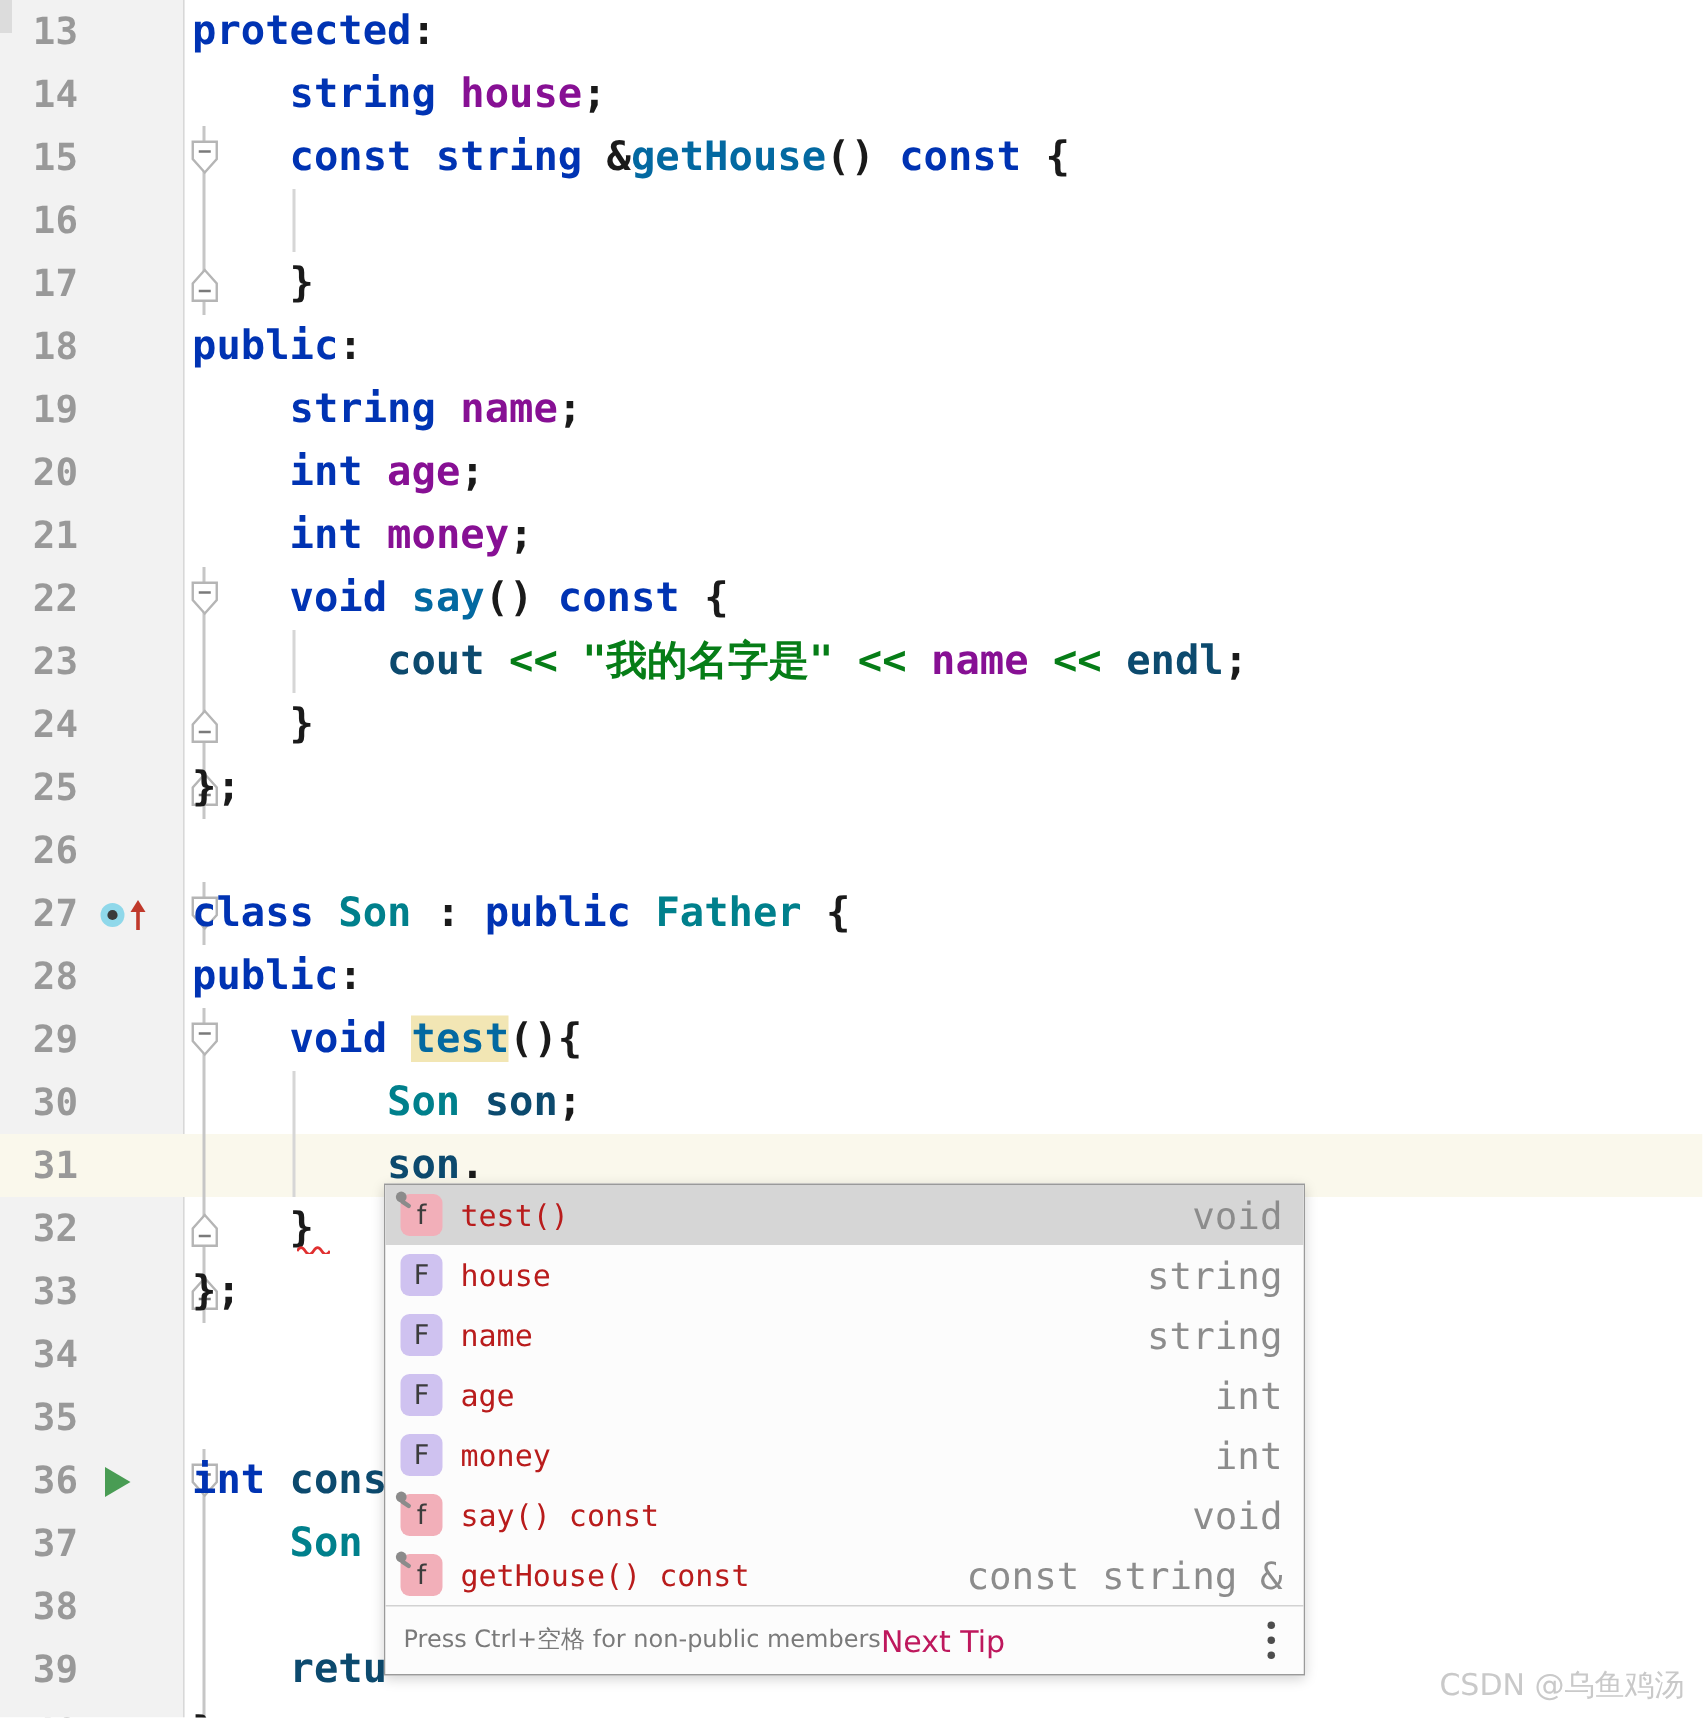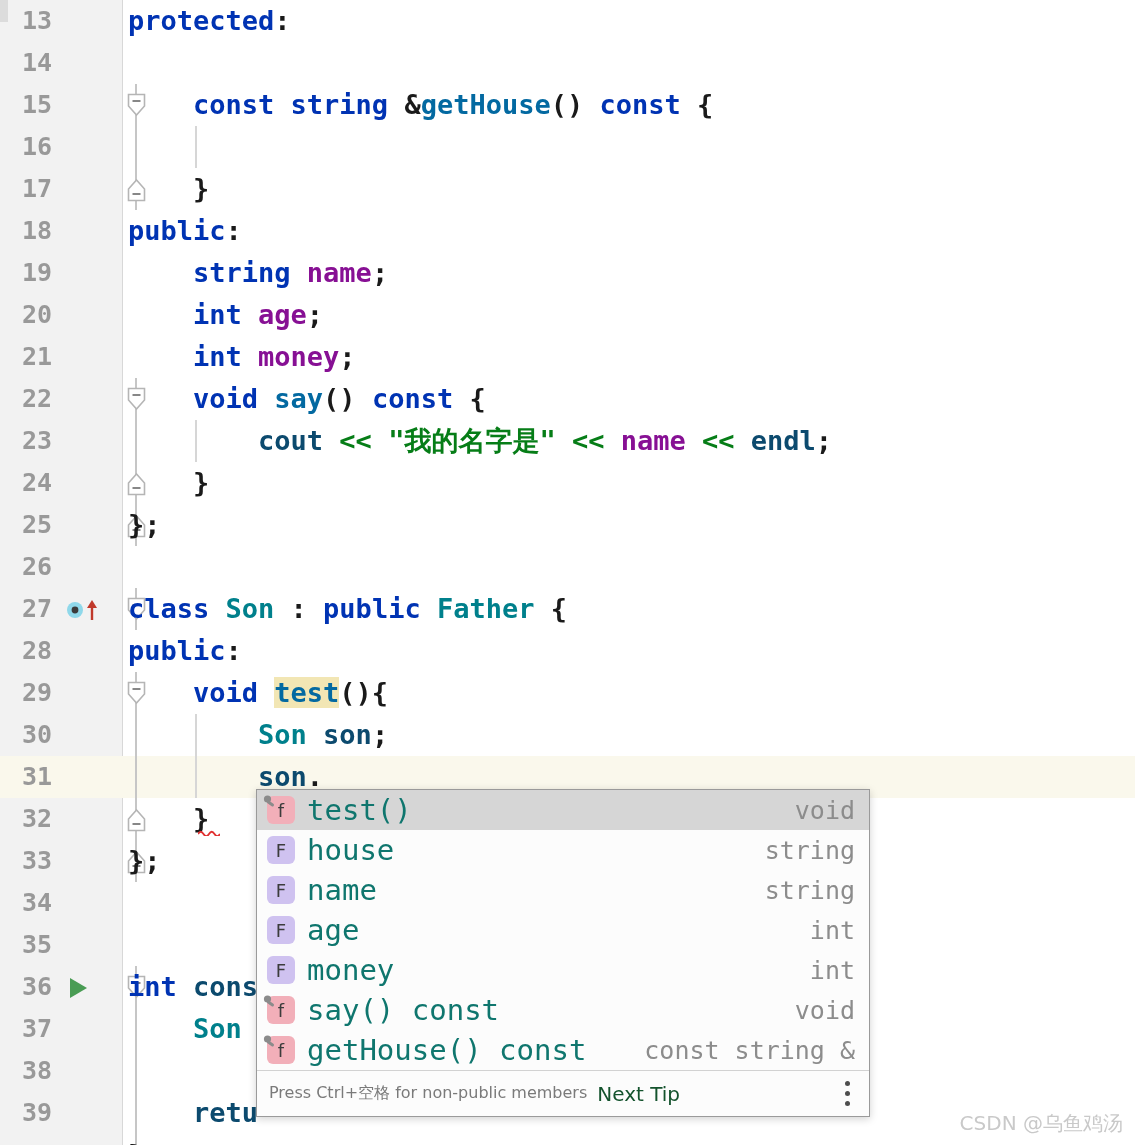--- a/index.html
+++ b/index.html
@@ -194,22 +194,22 @@
   }
   .cmp-icon.method { background: #f2afb9; }
   .cmp-icon.field  { background: #cfc2f0; }
   .cmp-icon .mod {
     position: absolute;
     left: -4px; top: -5px;
     width: 15px; height: 13px;
   }
 
   .cmp-name {
-    font-size: 29px;
-    color: #0f766e;
+    font-size: 20px;
+    color: #b91c1c;
     white-space: pre;
     flex: 0 0 auto;
   }
   .cmp-spacer { flex: 1 1 auto; }
   .cmp-type {
     font-size: 25px;
     color: #8c8c8c;
     white-space: pre;
     flex: 0 0 auto;
   }
@@ -224,22 +224,21 @@
     box-sizing: border-box;
     font-family: "DejaVu Sans", "Liberation Sans", sans-serif;
   }
   .cmp-footer .hint {
     font-size: 16px;
     color: #7a7a7a;
     white-space: pre;
   }
   .cmp-footer .nexttip {
     font-size: 20px;
-    color: #14532d;
-    margin-left: 10px;
+    color: #be185d;
     cursor: pointer;
   }
   .cmp-footer .grow { flex: 1 1 auto; }
   .kebab {
     width: 24px; height: 30px;
     display: flex; flex-direction: column;
     align-items: center; justify-content: center;
     gap: 5px;
     cursor: pointer;
   }
@@ -284,20 +283,21 @@
         </div>
         <div class="fold-col"></div>
         <div class="code"><span class="kw">protected</span>:</div>
       </div>
       <div class="row">
         <div class="lineno-cell">
           <div class="lineno">14</div>
           <div class="gmark"></div>
         </div>
         <div class="fold-col"></div>
+        <div class="code">    <span class="kw">string</span> <span class="fld">house</span>;</div>
       </div>
       <div class="row">
         <div class="lineno-cell">
           <div class="lineno">15</div>
           <div class="gmark"></div>
         </div>
         <div class="fold-col">
           <div class="fold-line-v" style="height: 42px;"></div>
           <div class="fold-marker"><svg width="19" height="25" viewBox="0 0 19 25">
               <path d="M1.5 1.5 H17.5 V13 L9.5 22 L1.5 13 Z" fill="#ffffff" stroke="#b5b5b5" stroke-width="1.6"></path>

